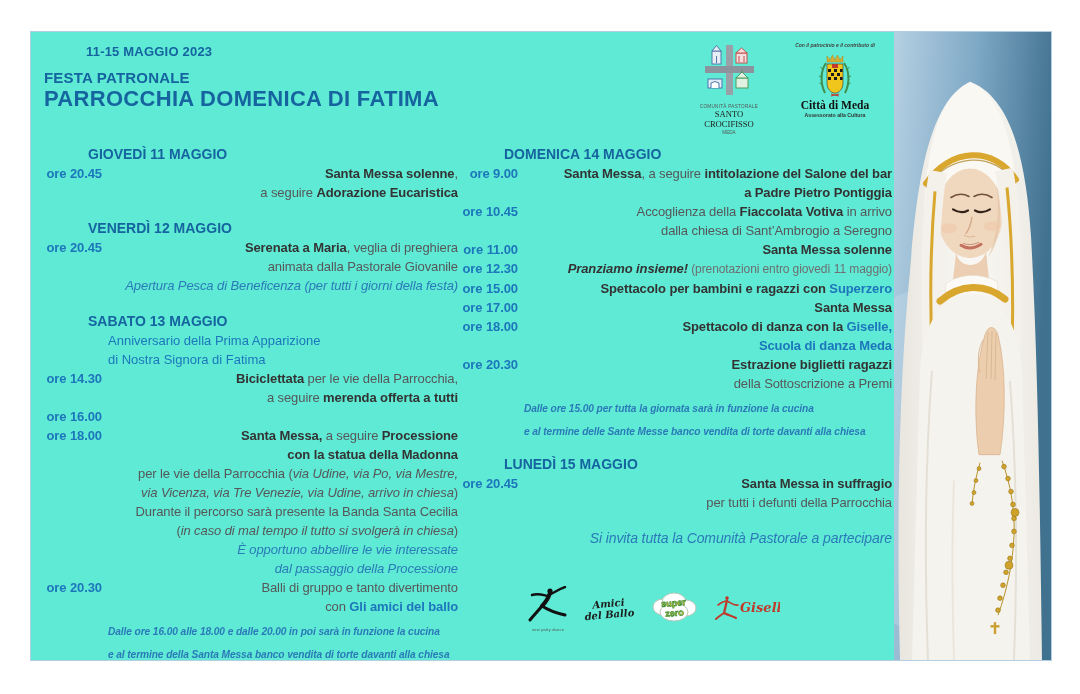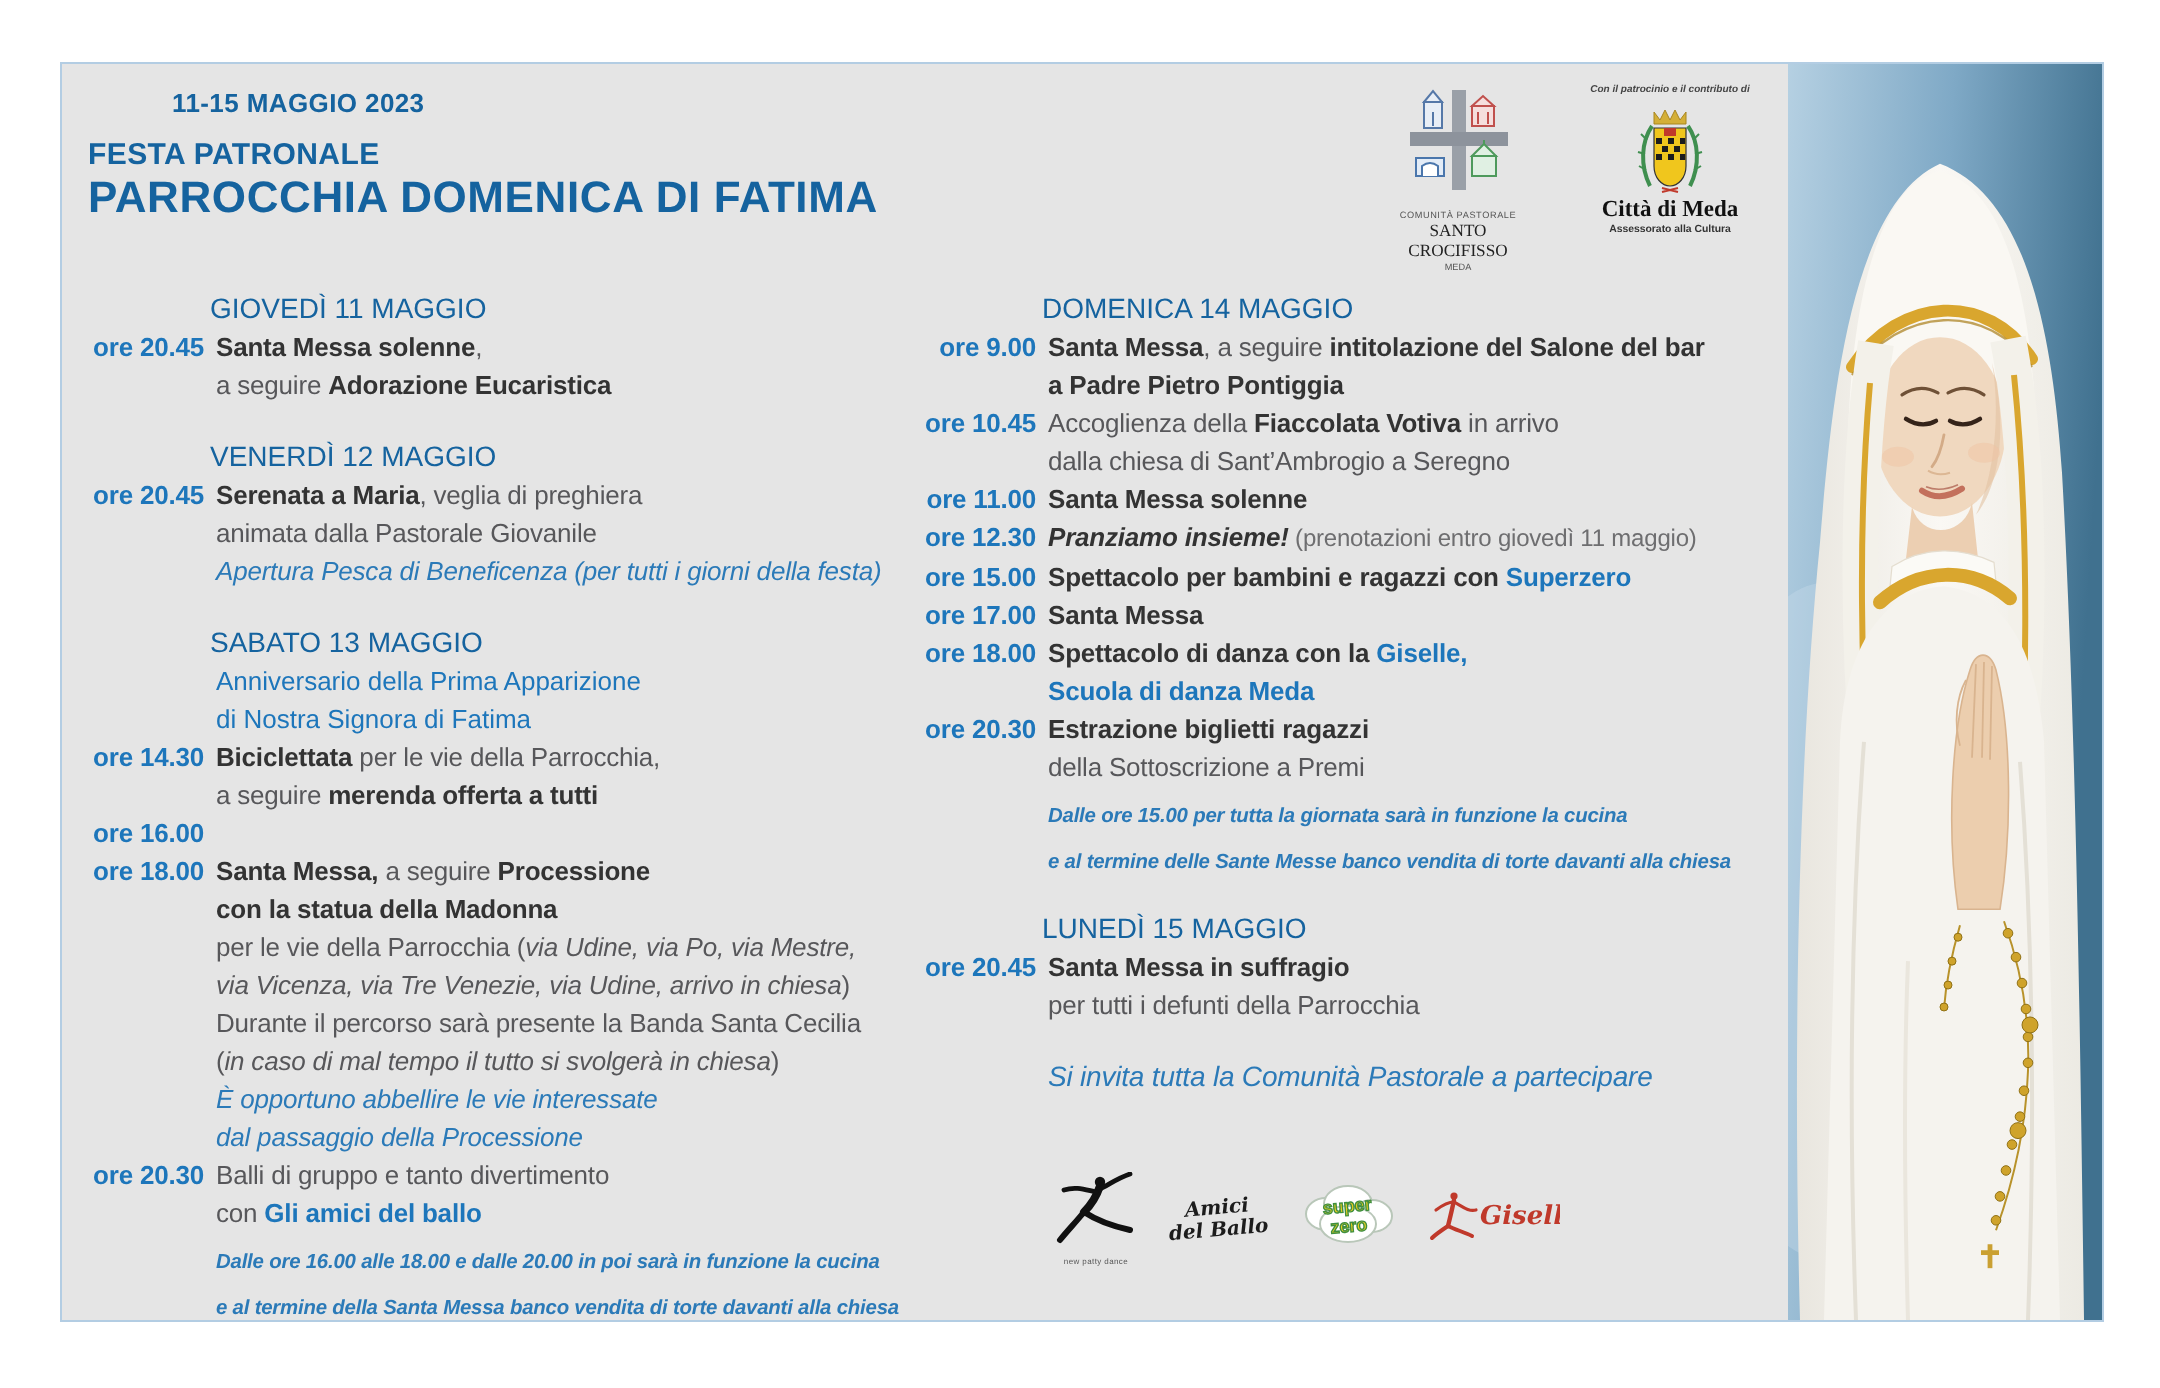--- a/index.html
+++ b/index.html
@@ -1,43 +1,43 @@
 <!DOCTYPE html>
 <html><head>
 <meta charset="utf-8">
 <style>
   html,body{margin:0;padding:0;width:1080px;height:694px;overflow:hidden;background:#ffffff;
             font-family:"Liberation Sans",sans-serif;-webkit-font-smoothing:antialiased;}
-  .poster{position:absolute;left:30px;top:31px;width:1022px;height:630px;background:#e5e5e5;
+  .poster{position:absolute;left:30px;top:31px;width:1022px;height:630px;background:#5eead4;
           border:1px solid #b3cde3;box-sizing:border-box;}
   
   .header-date{position:absolute;left:55px;top:12px;font-size:13px;font-weight:bold;color:#15639f;letter-spacing:.2px;}
   .header-t1{position:absolute;left:13px;top:37px;font-size:15px;font-weight:bold;color:#15639f;letter-spacing:.2px;}
   .header-t2{position:absolute;left:13px;top:54px;font-size:22px;font-weight:bold;color:#15639f;letter-spacing:.3px;}
   
   .logo-parish{position:absolute;left:658px;top:12px;width:80px;text-align:center;}
   .lp-l1{font-size:4.6px;color:#555;letter-spacing:.3px;margin-top:2px;}
   .lp-l2{font-size:8.6px;font-weight:normal;font-family:"Liberation Serif",serif;color:#222;}
   .lp-l3{font-size:4.6px;color:#555;margin-top:1px;}
   .logo-meda{position:absolute;left:748px;top:10px;width:112px;text-align:center;}
   .lm-cap{font-size:5px;font-style:italic;font-weight:bold;color:#444;margin-bottom:3px;}
   .lm-city{font-size:11.5px;font-weight:bold;font-family:"Liberation Serif",serif;color:#111;margin-top:2px;}
   .lm-dept{font-size:5.2px;font-weight:bold;color:#333;margin-top:1px;}
   
   .col{position:absolute;top:113px;}
   .col-left{left:15px;width:412px;}
   .col-right{left:431px;width:430px;}
   .day-block{margin-top:17px;}
   .day-block:first-child{margin-top:0;}
-  .day-title{margin-left:59px;font-size:14px;font-weight:normal;color:#15639f;line-height:19px;white-space:nowrap;}
+  .day-title{margin-left:42px;font-size:14px;font-weight:bold;color:#15639f;line-height:19px;white-space:nowrap;}
   .day-subtitle{margin-left:62px;font-size:13px;font-weight:normal;color:#1d76bb;line-height:19px;white-space:nowrap;}
   .event-row{display:flex;align-items:flex-start;}
   .event-time{width:56px;min-width:56px;text-align:right;font-size:13px;font-weight:bold;color:#1d76bb;line-height:19px;margin-right:6px;letter-spacing:-.1px;}
   .event-content{flex:1;min-width:0;}
-  .event-line{font-size:13px;line-height:19px;white-space:nowrap;letter-spacing:-.1px;}
+  .event-line{font-size:13px;line-height:19px;white-space:nowrap;letter-spacing:-.1px;text-align:right;}
   .s-r{color:#57575a;}
   .s-b{font-weight:bold;color:#333;}
   .s-i{font-style:italic;color:#57575a;}
   .s-bi{font-weight:bold;font-style:italic;color:#333;}
   .s-bb{font-weight:bold;color:#1d76bb;}
   .s-ib{font-style:italic;color:#2b7ab8;}
   .s-sm{font-size:12px;color:#6e6e70;}
   .s-cl{font-style:italic;color:#2b7ab8;font-size:14px;}
   .day-note{margin-left:62px;margin-top:9px;font-size:10.2px;font-weight:bold;font-style:italic;
             color:#2b7ab8;line-height:13.5px;white-space:nowrap;letter-spacing:-.1px;}

